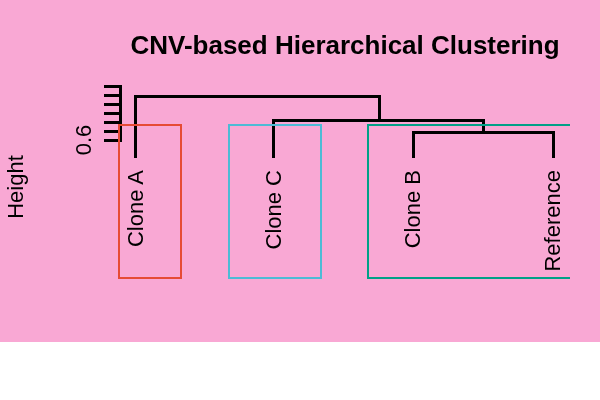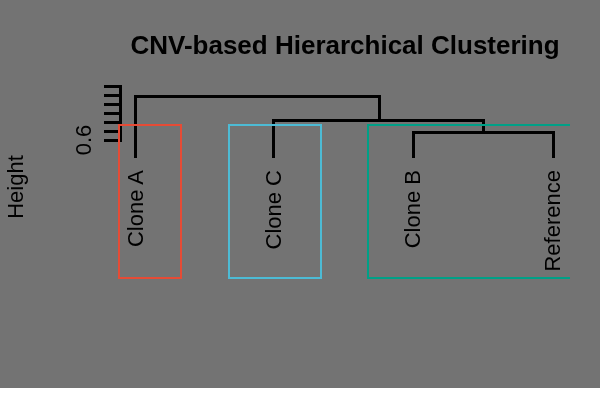--- a/index.html
+++ b/index.html
@@ -4,22 +4,22 @@
 <style>
   html, body {
     margin: 0;
     padding: 0;
     background: #ffffff;
     font-family: "Liberation Sans", sans-serif;
   }
   .plot {
     position: relative;
     width: 600px;
-    height: 388px;
-    background: #737373;
+    height: 342px;
+    background: #f9a8d4;
     overflow: hidden;
   }
   .title {
     position: absolute;
     top: 30px;
     left: 345px;
     transform: translateX(-50%);
     font-size: 26px;
     font-weight: bold;
     color: #000;

